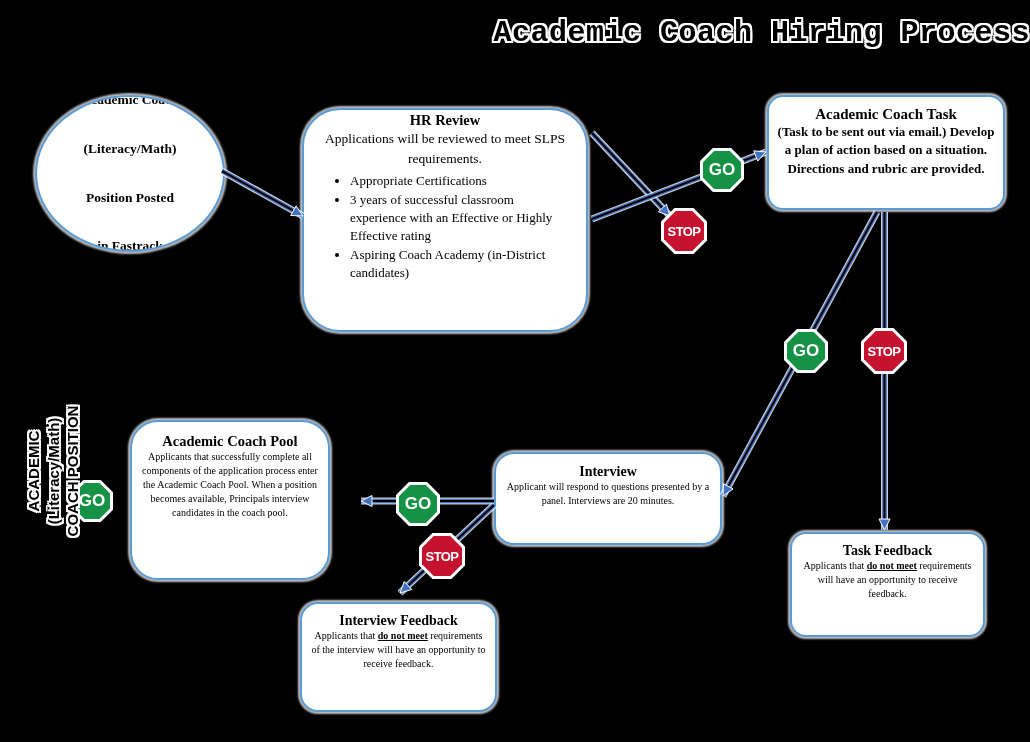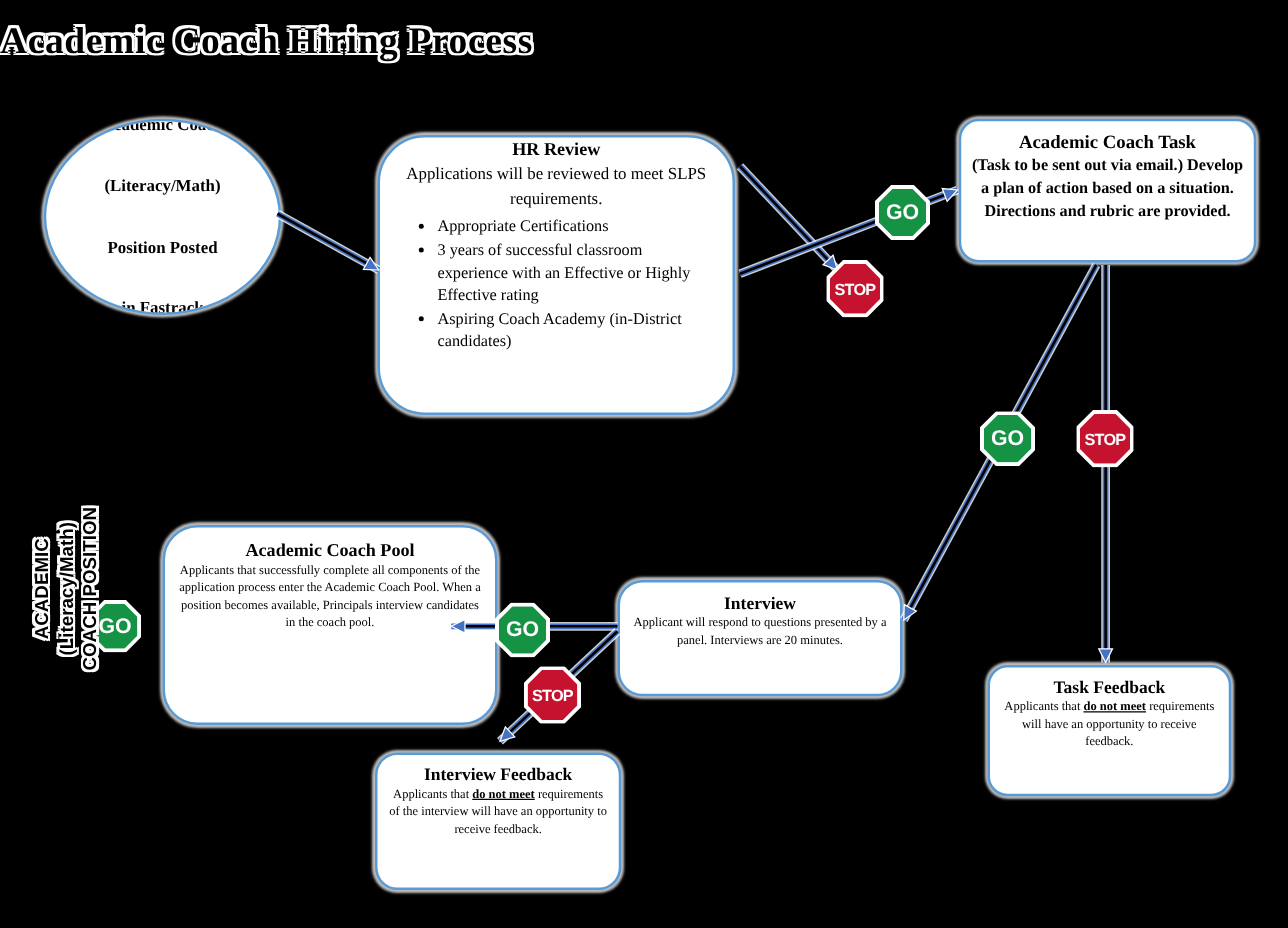--- a/index.html
+++ b/index.html
@@ -3,22 +3,22 @@
 <meta charset="utf-8">
 <style>
   html,body{margin:0;padding:0;background:#000;}
   #stage{position:relative;width:1030px;height:742px;background:#000;overflow:hidden;
          font-family:"Liberation Serif",serif;}
 
   
   .outlined{color:#000;
     text-shadow:-2px -2px 0 #fff,0 -2px 0 #fff,2px -2px 0 #fff,-2px 0 0 #fff,
                  2px 0 0 #fff,-2px 2px 0 #fff,0 2px 0 #fff,2px 2px 0 #fff;}
-  .page-title{position:absolute;left:0;right:0;top:16px;text-align:left;
-    font-family:Liberation Serif, serif;font-weight:bold;font-size:30px;letter-spacing:.5px;}
+  .page-title{position:absolute;left:0;right:0;top:16px;text-align:right;
+    font-family:Liberation Mono, monospace;font-weight:bold;font-size:30px;letter-spacing:.5px;}
   .side-label{position:absolute;left:24px;top:566px;width:190px;
     transform:rotate(-90deg);transform-origin:0 0;text-align:center;
     font-family:"Liberation Sans",sans-serif;font-weight:bold;font-size:15px;line-height:1.3;}
 
   
   .node{position:absolute;background:#fff;border:2.5px solid var(--box-border);
     box-sizing:border-box;color:#000;text-align:center;overflow:hidden;
     box-shadow:0 0 2px 2px rgba(255,255,255,.75);}
   .node .ttl{font-weight:bold;font-size:14.5px;margin-top:2px;}
   .node .bdy{font-size:10px;line-height:1.4;padding:0 8px;}
@@ -72,26 +72,26 @@
       <li> 3 years of successful classroom experience with an Effective or Highly Effective rating</li>
       <li>Aspiring Coach Academy (in-District candidates)</li>
     </ul>
   </div>
 
   <div class="node" style="left:767px;top:95px;width:238px;height:115px;border-radius:16px;padding-top:7px;">
     <div class="ttl" style="font-size:15px;">Academic Coach Task</div>
     <div class="bdy" style="font-size:13px;line-height:1.42;font-weight:bold;">(Task to be sent out via email.) Develop a plan of action based on a situation.  Directions and rubric are provided.</div>
   </div>
 
-  <div class="node" style="left:130px;top:420px;width:268px;height:160px;border-radius:28px;padding-top:9px;">
+  <div class="node" style="left:130px;top:420px;width:200px;height:160px;border-radius:28px;padding-top:9px;">
     <div class="ttl">Academic Coach Pool</div>
     <div class="bdy">Applicants that successfully complete all components of the application process enter the Academic Coach Pool. When a position becomes available, Principals interview candidates in the coach pool.</div>
   </div>
 
-  <div class="node" style="left:494px;top:464px;width:228px;height:93px;border-radius:20px;padding-top:8px;">
+  <div class="node" style="left:494px;top:452px;width:228px;height:93px;border-radius:20px;padding-top:8px;">
     <div class="ttl" style="font-size:14px;">Interview</div>
     <div class="bdy">Applicant will respond to questions presented by a panel. Interviews are 20 minutes.</div>
   </div>
 
   <div class="node" style="left:300px;top:602px;width:197px;height:110px;border-radius:18px;padding-top:7px;">
     <div class="ttl" style="font-size:14px;">Interview Feedback</div>
     <div class="bdy"><span>Applicants that </span><span class="emph">do not meet</span><span> requirements of the interview will have an opportunity to receive feedback.</span></div>
   </div>
 
   <div class="node" style="left:790px;top:532px;width:195px;height:105px;border-radius:16px;padding-top:7px;">

